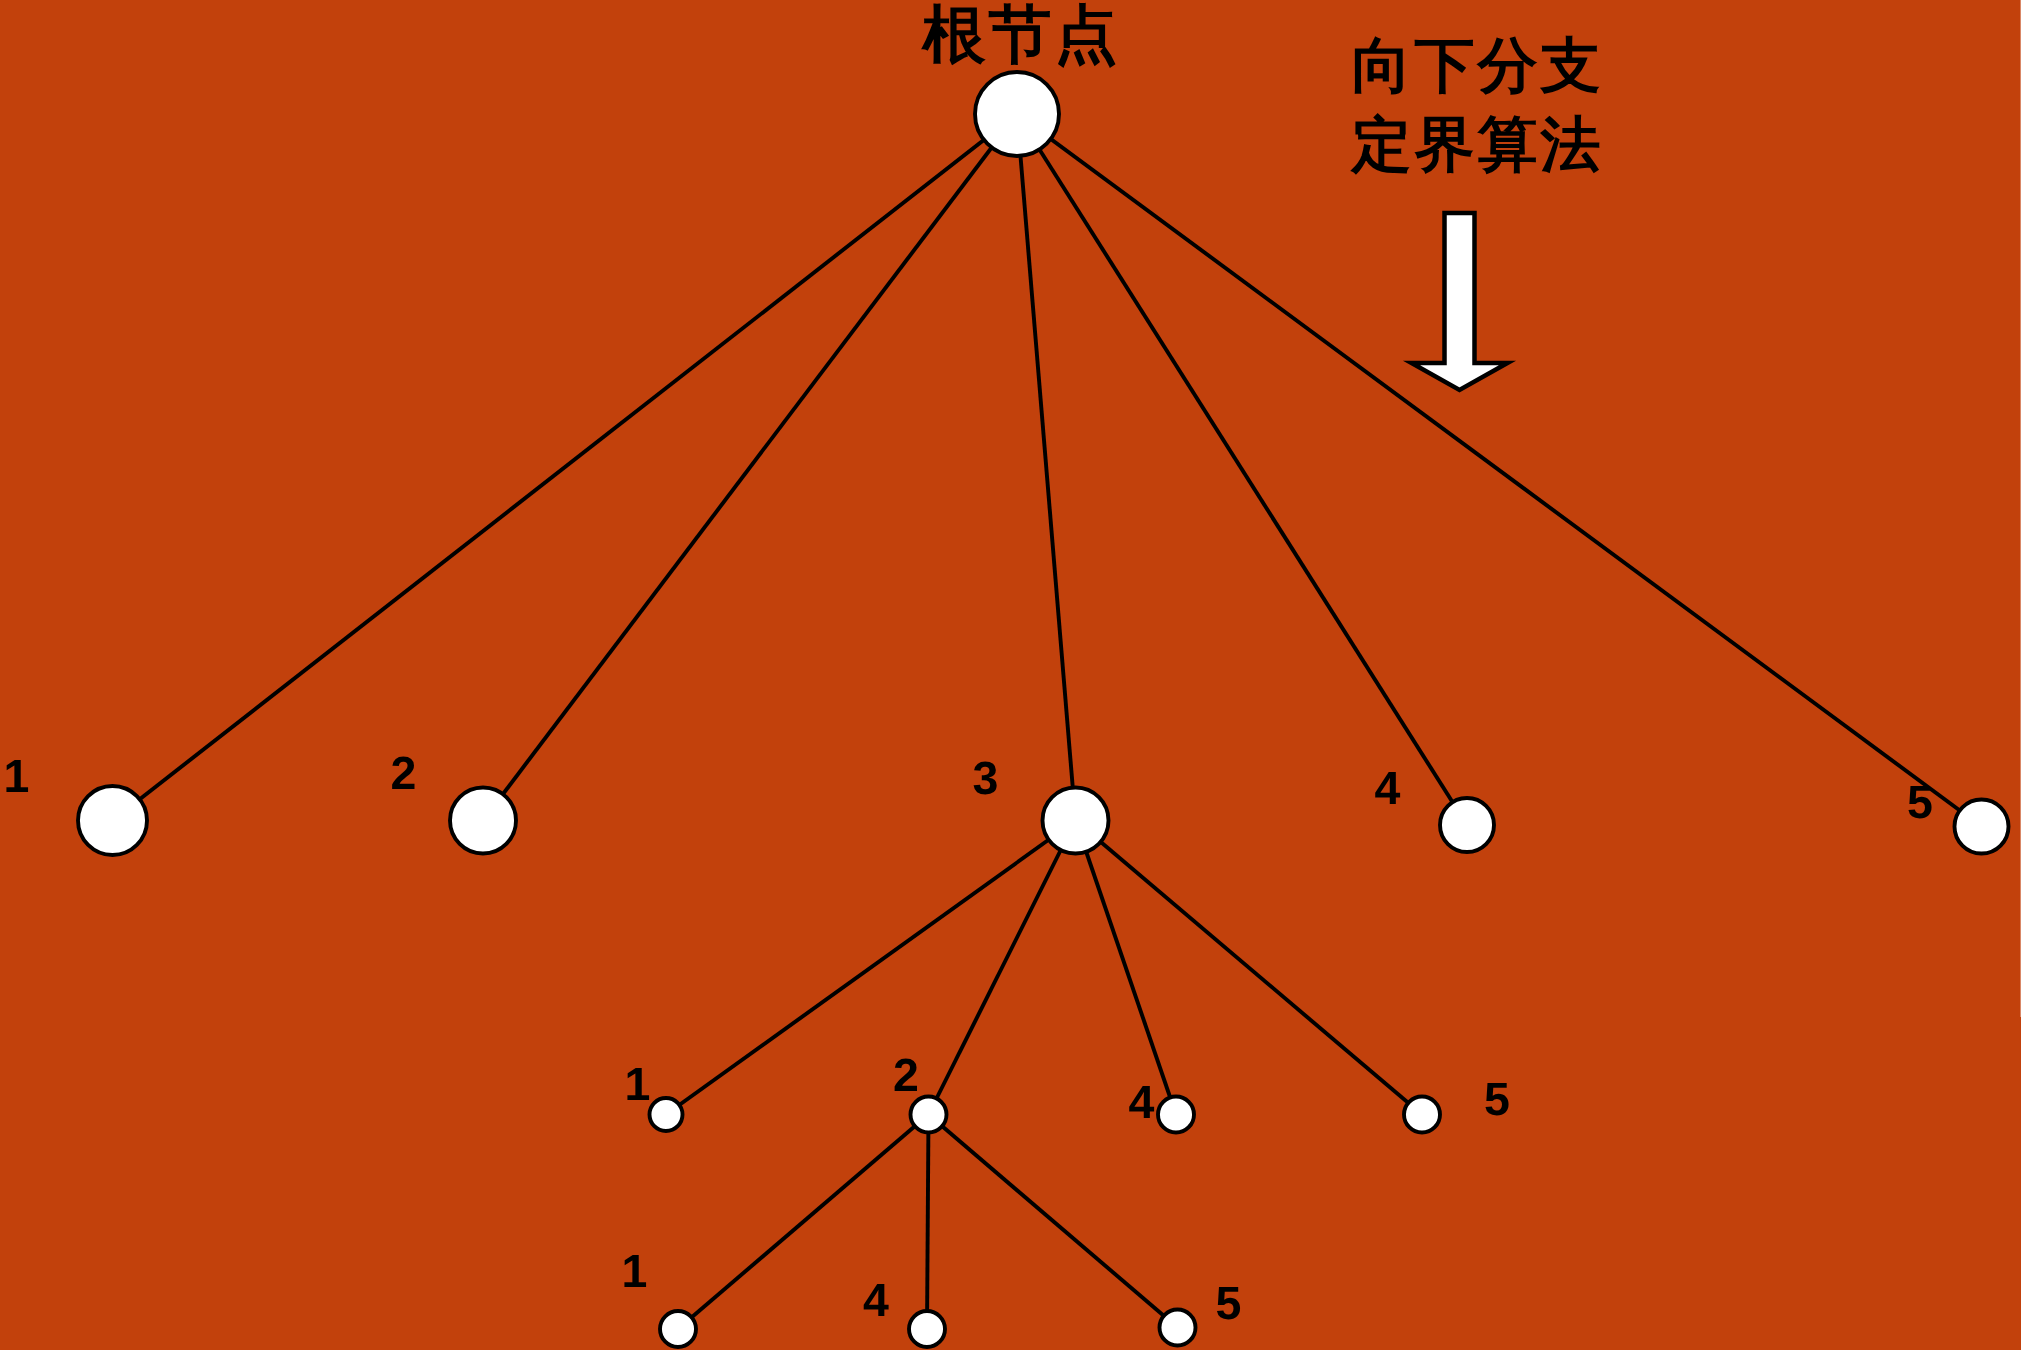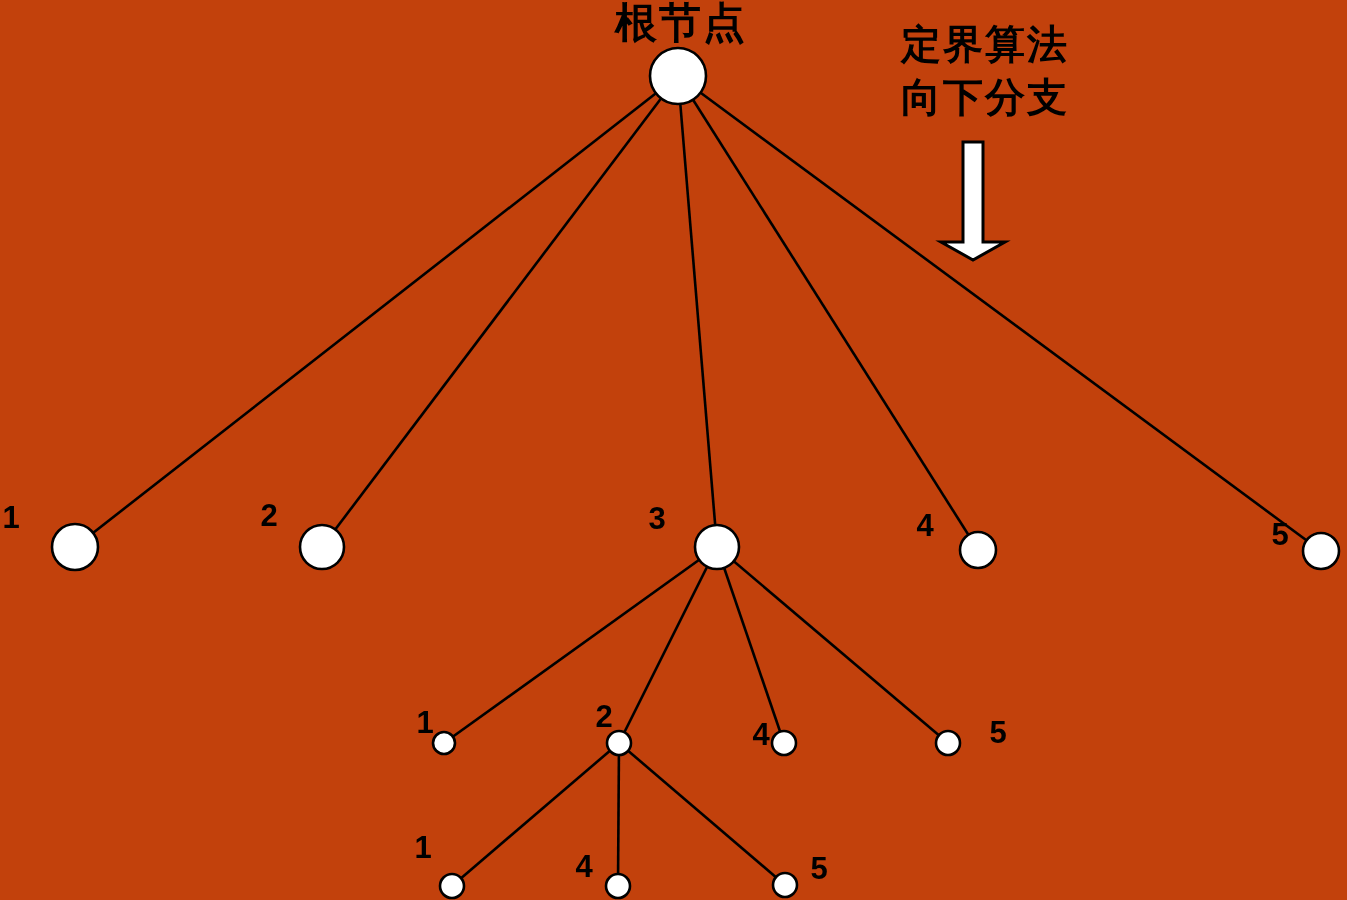--- a/index.html
+++ b/index.html
@@ -36,22 +36,22 @@
   #down-arrow { stroke: #000000; stroke-width: 3; fill: #ffffff; stroke-linejoin: miter; }
 </style>
 </head>
 <body>
 
 <div id="stage">
 
   <div id="root-title" class="hdr">根节点</div>
 
   <div id="algo-label" class="hdr">
+    <div>向下分支</div>
     <div>定界算法</div>
-    <div>向下分支</div>
   </div>
 
   <svg id="tree-svg" width="1347" height="900" viewBox="0 0 1347 900">
     <g id="edges-layer">
         <line x1="678" y1="76" x2="75" y2="547" class="edge"></line>
         <line x1="678" y1="76" x2="322" y2="547" class="edge"></line>
         <line x1="678" y1="76" x2="717" y2="547" class="edge"></line>
         <line x1="678" y1="76" x2="978" y2="550" class="edge"></line>
         <line x1="678" y1="76" x2="1321" y2="551" class="edge"></line>
         <line x1="717" y1="547" x2="444" y2="743" class="edge"></line>

